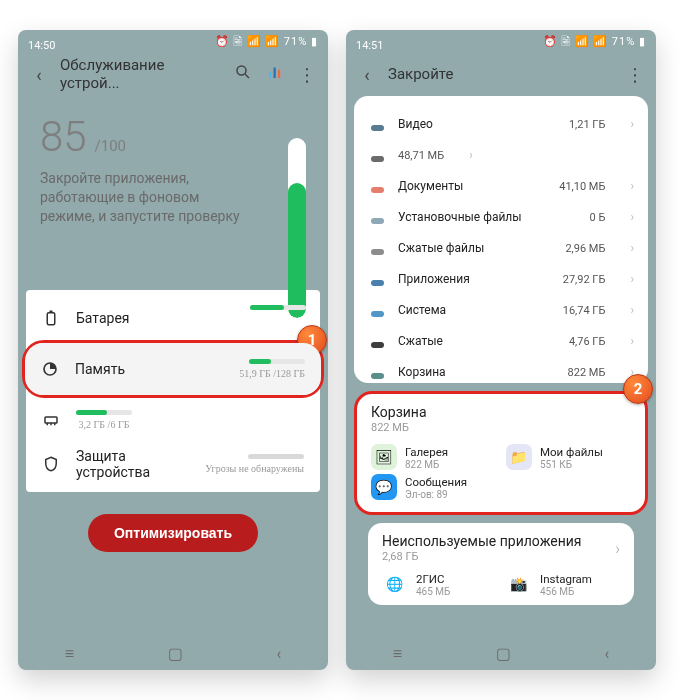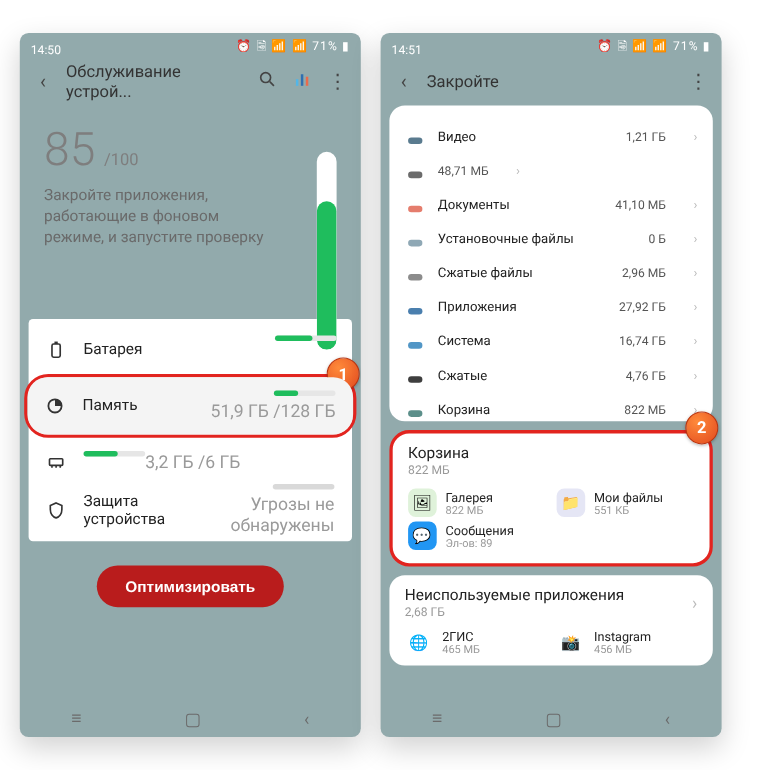--- a/index.html
+++ b/index.html
@@ -70,21 +70,21 @@
   .row {
     display:flex;
     align-items:center;
     height: 44px;
     padding: 0 16px;
     gap: 16px;
     position: relative;
   }
   .row .ricon svg { width:18px; height:18px; display:block; }
   .row .rlabel { flex:1; font-size:14px; color:#222; }
-  .row .rval { font-size:16px; color:#9a9a9a; text-align:right; }
+  .row .rval { font-size:10px; color:#9a9a9a; text-align:right;font-family:Liberation Serif, serif; }
   .row .bar {
     position:absolute; right:14px; top:9px;
     width:56px; height:5px; border-radius:3px; background:#e6e6e6;
   }
   .row .bar .bfill { height:100%; border-radius:3px; background:#1fbd5d; }
 
   .highlight {
     border:3px solid #e2241f;
     border-radius: 22px;
     margin: 0 -4px;
@@ -160,21 +160,21 @@
   .app .aicon {
     width:26px; height:26px; border-radius:7px;
     display:flex; align-items:center; justify-content:center;
     font-size:14px;
   }
   .app .astack { display:flex; flex-direction:column; }
   .app .aname { font-size:11.5px; color:#222; }
   .app .asize { font-size:10px; color:#999; }
 
   .card3 { 
-    margin: 0 8px 8px; background:#fff; border-radius:14px;
+    margin: 0 22px 8px; background:#fff; border-radius:14px;
     padding: 10px 14px 8px;
   }
 </style>
 </head>
 <body>
 
 <div class="phone">
   <div class="statusbar">
     <span>14:50</span>
     <span class="sricons">⏰ 🗟 📶 📶 71% ▮</span>
@@ -242,21 +242,21 @@
 
     <div class="row">
       <span class="ricon">
           <svg viewBox="0 0 24 24">
             <rect x="4" y="8" width="16" height="8" rx="1" fill="none" stroke="#333" stroke-width="2"></rect>
             <line x1="7" y1="16" x2="7" y2="19" stroke="#333" stroke-width="2"></line>
             <line x1="12" y1="16" x2="12" y2="19" stroke="#333" stroke-width="2"></line>
             <line x1="17" y1="16" x2="17" y2="19" stroke="#333" stroke-width="2"></line>
           </svg>
         </span>
-      <div style="display:flex;align-items:flex-start">
+      <div style="display:flex;flex-direction:column;align-items:center">
         <div class="bar" style="position:static;margin-bottom:4px">
             <div class="bfill" style="width:55%"></div>
           </div>
         <span class="rval">3,2 ГБ /6 ГБ</span>
       </div>
     </div>
 
     <div class="row">
       <span class="ricon">
           <svg viewBox="0 0 24 24">

